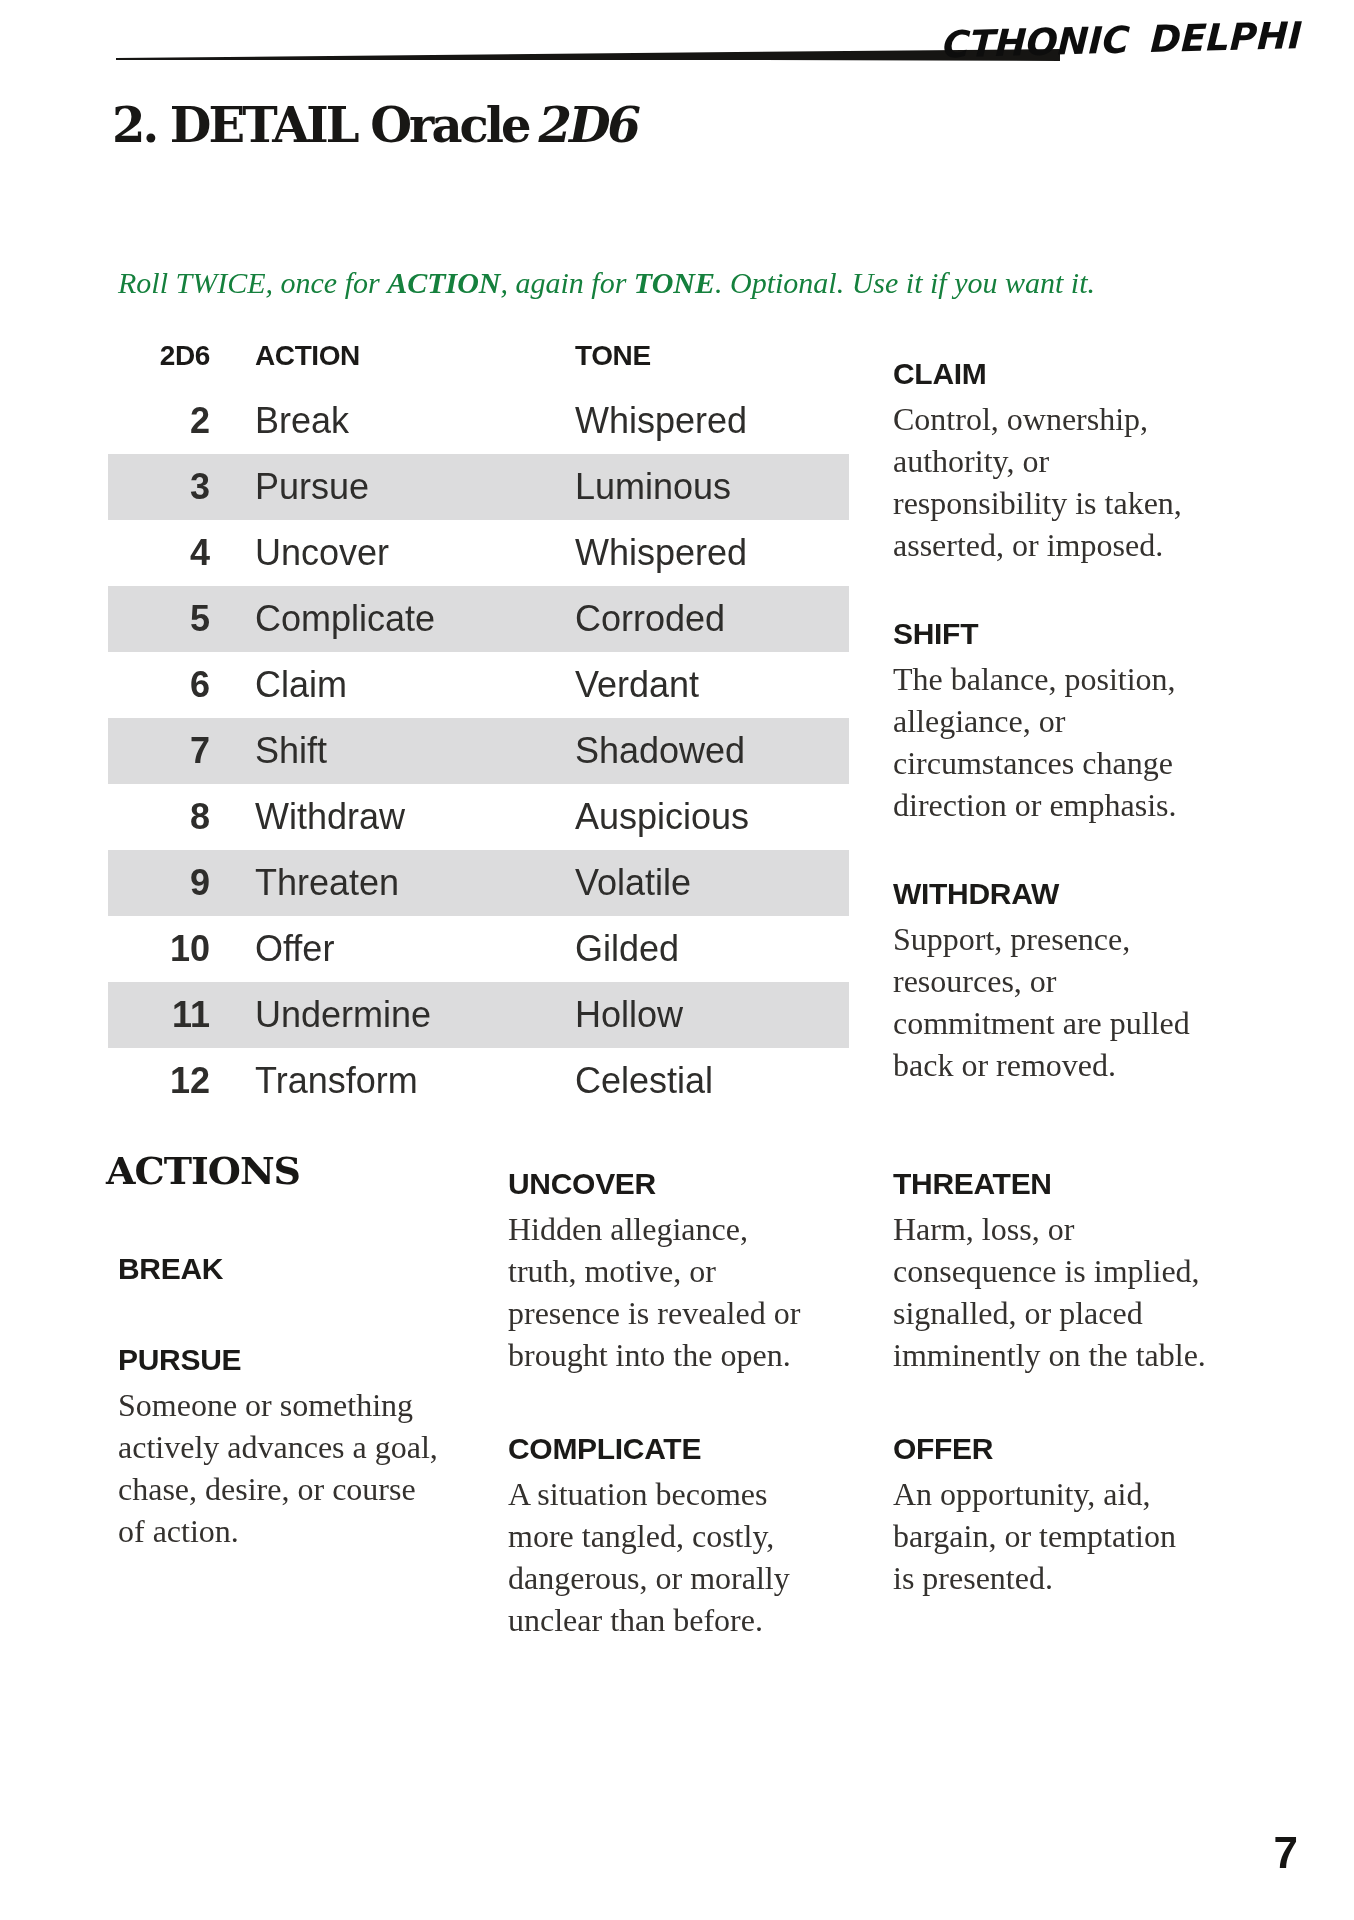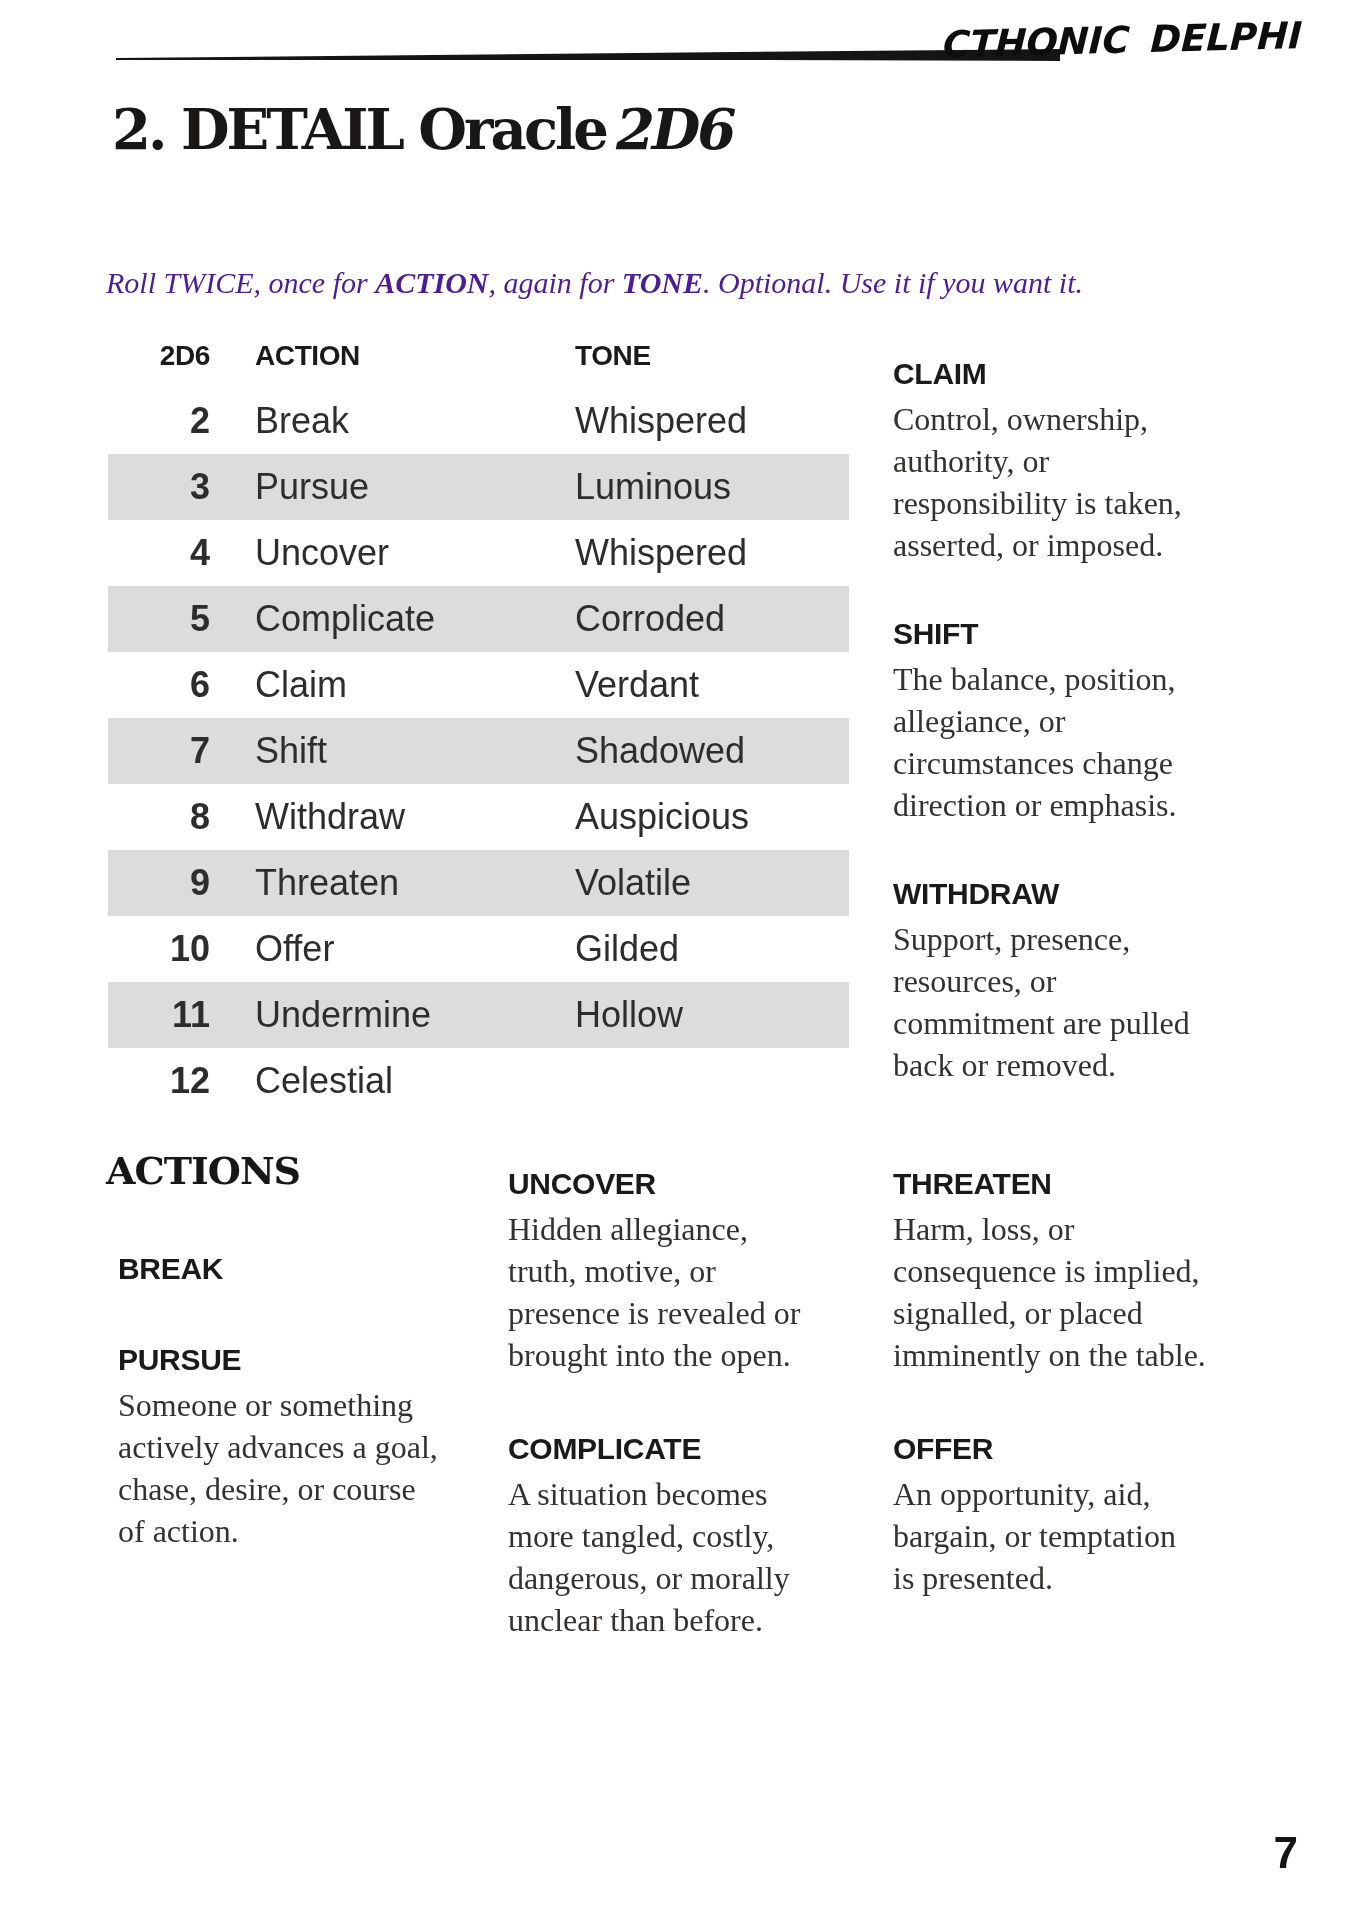--- a/index.html
+++ b/index.html
@@ -30,29 +30,29 @@
     color:#0d0d0d;
     transform:rotate(-1.5deg) skewX(-4deg);
     transform-origin:right center;
     white-space:nowrap;
   }
   .rule{position:absolute;left:116px;top:48px;width:944px;height:18px;}
   
   .title{
     position:absolute;left:112px;top:100px;
     font-family:"DejaVu Serif",serif;
-    font-weight:bold;font-size:56px;line-height:1.05;
+    font-weight:bold;font-size:48px;line-height:1.05;
     letter-spacing:-3px;color:#181715;
     white-space:nowrap;
   }
   .title .oracle-dice{font-style:italic;margin-left:10px;}
   .intro{
-    position:absolute;left:106px;top:264px;
+    position:absolute;left:118px;top:264px;
     font-style:italic;font-size:30px;line-height:38px;
-    color:#4c1d95;white-space:nowrap;
+    color:#15803d;white-space:nowrap;
   }
   .intro b{font-weight:bold;}
   
   .oracle-table{position:absolute;left:108px;top:340px;width:741px;}
   .thead{
     display:flex;align-items:flex-start;height:48px;
     font-family:"Liberation Sans",sans-serif;font-weight:bold;
     font-size:28px;letter-spacing:-0.4px;color:var(--ink);
   }
   .trow{
@@ -161,20 +161,21 @@
         <span class="cell-action">Offer</span>
         <span class="cell-tone">Gilded</span>
       </div>
       <div class="trow">
         <span class="cell-roll">11</span>
         <span class="cell-action">Undermine</span>
         <span class="cell-tone">Hollow</span>
       </div>
       <div class="trow">
         <span class="cell-roll">12</span>
+        <span class="cell-action">Transform</span>
         <span class="cell-tone">Celestial</span>
       </div>
     </div>
   </div>
 
   <div class="def-col side-defs">
     <div class="def-block">
       <div class="def-term">CLAIM</div>
       <div class="def-text">Control, ownership,
 authority, or

